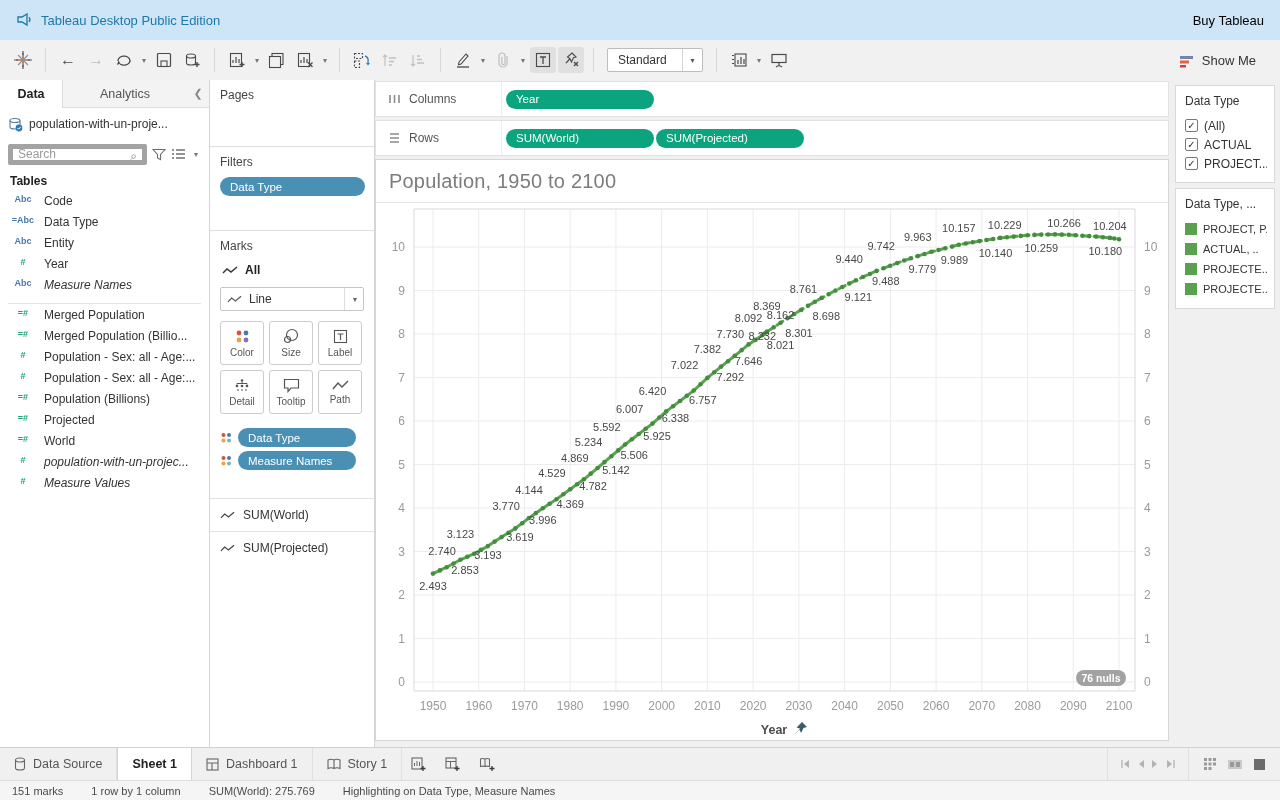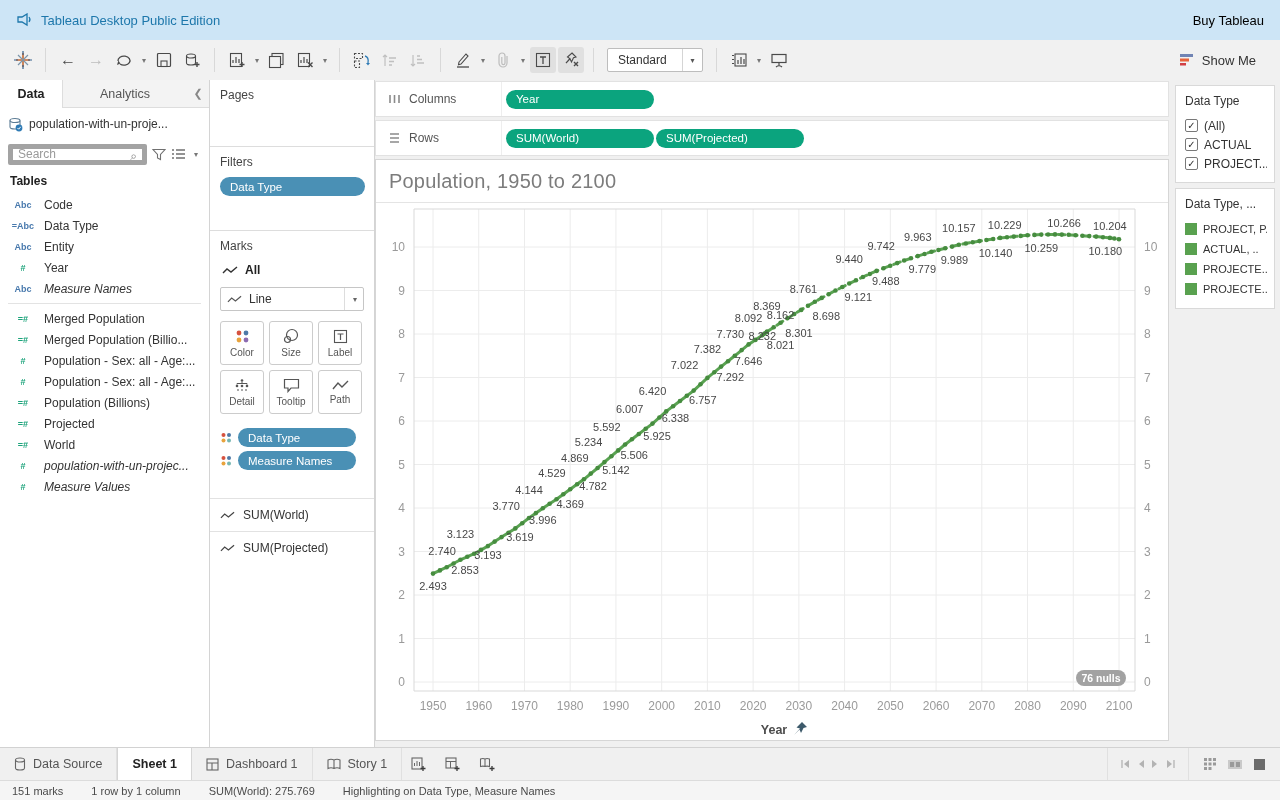--- a/index.html
+++ b/index.html
@@ -21,41 +21,41 @@
   .tbi.disabled { color:#bdbdbd; }
   .tbi.pressed { background:#e0e0e0; }
   .caret { width:10px; font-size:8px; color:#777; text-align:center; flex:0 0 auto; }
   .tb-sep { width:1px; height:24px; background:#d8d8d8; margin:0 7px; flex:0 0 auto; }
   .std-select { height:24px; background:#fff; border:1px solid #bdbdbd; border-radius:2px;
         display:flex; align-items:center; margin:0 4px; }
   .std-select .val { font-size:12px; color:#333; padding:0 10px; width:74px; }
   .std-select .dd { width:20px; height:100%; border-left:1px solid #d5d5d5; display:flex;
         align-items:center; justify-content:center; font-size:8px; color:#555; }
   .toolbar .spacer { flex:1; }
-  .showme { display:flex; align-items:flex-start; gap:7px; font-size:13px; color:#333; padding-right:14px; }
+  .showme { display:flex; align-items:flex-end; gap:7px; font-size:13px; color:#333; padding-right:14px; }
 
   
   .main { height:667px; display:flex; background:#4c1d95; }
 
   
   .data-pane { width:210px; background:#fff; border-right:1px solid #d4d4d4; display:flex; flex-direction:column; }
   .dp-tabs { height:28px; display:flex; font-size:12.5px; }
   .dp-tab-data { width:62px; display:flex; align-items:center; justify-content:center; font-weight:bold; color:#222; background:#fff; }
   .dp-tab-analytics { flex:1; display:flex; align-items:center; justify-content:center; color:#555;
         background:#f3f3f3; border-left:1px solid #ddd; border-bottom:1px solid #ddd; }
   .dp-collapse { width:22px; display:flex; align-items:center; justify-content:center; color:#888;
         background:#f3f3f3; border-bottom:1px solid #ddd; font-size:11px; }
   .dp-source { height:32px; display:flex; align-items:center; padding:0 8px; gap:6px; font-size:12px; color:#333; }
   .dp-search-row { height:28px; display:flex; align-items:center; padding:0 8px; gap:5px; }
   .dp-search { flex:1; height:21px; border:5px solid #a3a3a3; border-radius:2px; display:flex; padding:0 5px; }
   .dp-search input { border:0; outline:0; width:80px; font-size:12px; color:#333; font-family:inherit; background:transparent; }
   .dp-search input::placeholder { color:#9a9a9a; }
   .dp-search .mag { margin-left:auto; color:#8a8a8a; font-size:12px; }
   .dp-section { height:26px; display:flex; align-items:center; font-weight:bold; font-size:12px; color:#222; padding-left:10px; }
-  .field-row { height:21px; display:flex; align-items:center; font-size:12px; color:#333; padding-left:8px; gap:6px; }
+  .field-row { height:21px; display:flex; font-size:12px; color:#333; padding-left:8px; gap:6px; }
   .field-ic { width:30px; text-align:center; font-size:9px; font-weight:bold; flex:0 0 auto; letter-spacing:0; }
   .ic-blue { color:#4879ad; } .ic-green { color:#1ba37a; }
   .field-lbl.it { font-style:italic; }
   .fields-divider { border-top:1px solid #e3e3e3; margin:4px 8px 4px 8px; }
 
   
   .shelf-col { width:165px; background:#fff; border-right:1px solid #d4d4d4; display:flex; flex-direction:column; font-size:12px; }
   .card { border-bottom:1px solid #ddd; padding:8px 10px 10px 10px; }
   .card-title { color:#444; font-size:12px; margin-bottom:8px; }
   .pill { height:19px; border-radius:10px; color:#fff; font-size:11.5px; display:flex; align-items:center; padding:0 10px; }

